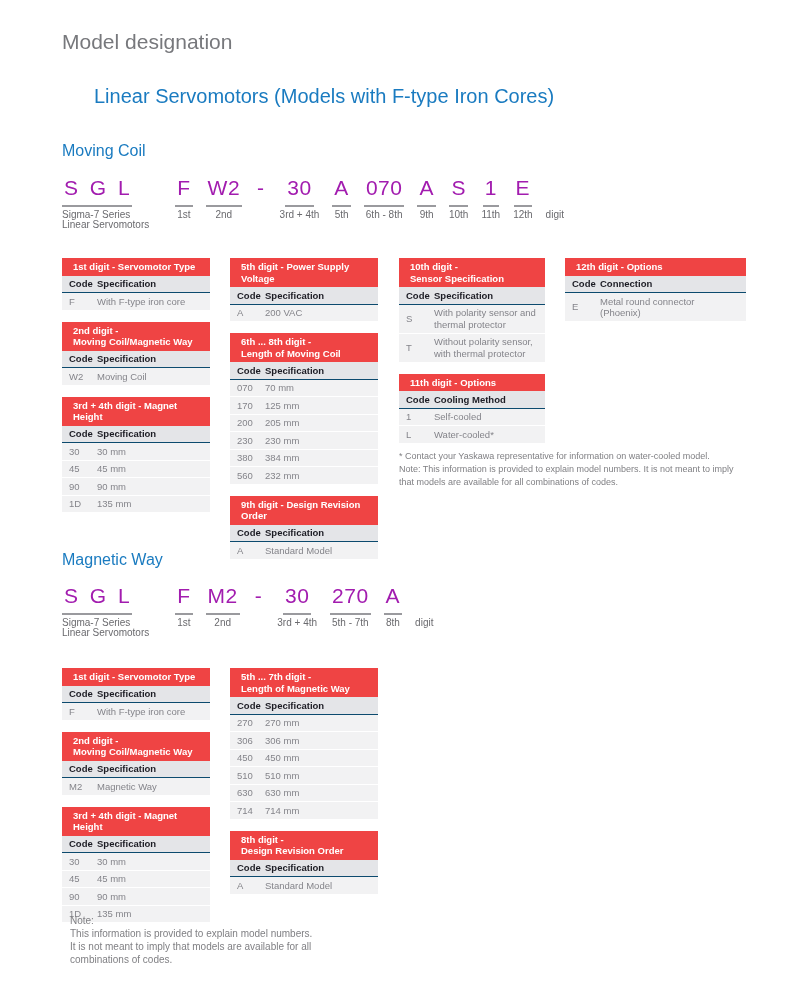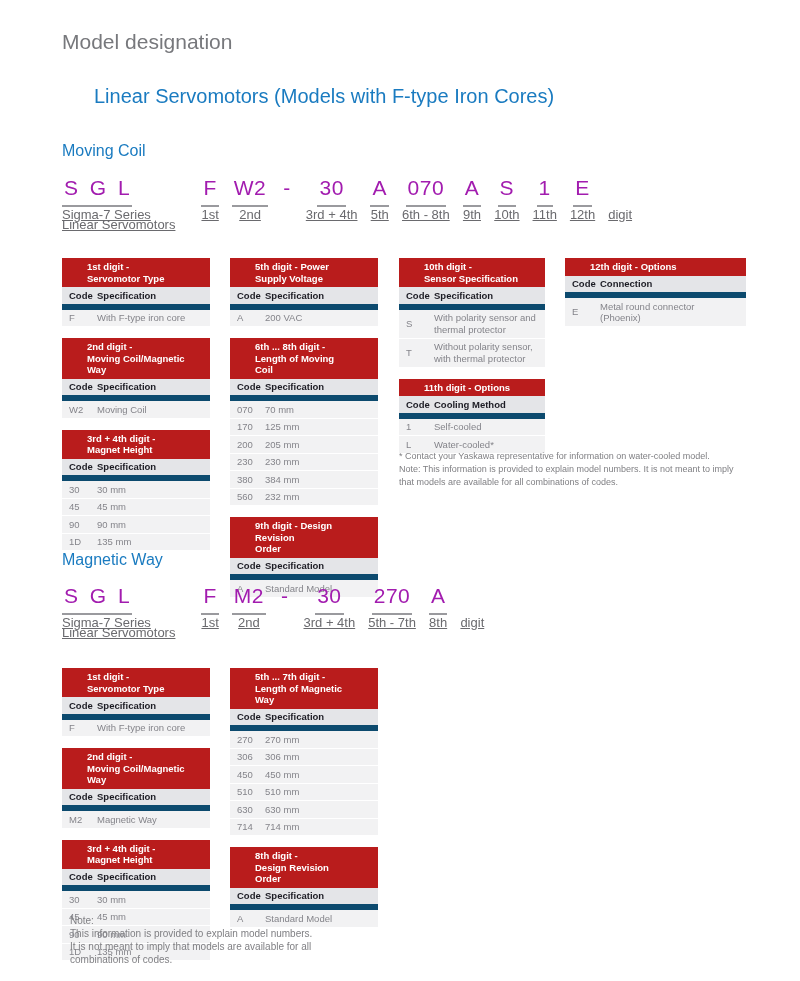--- a/index.html
+++ b/index.html
@@ -13,31 +13,31 @@
   .h-blue   { font-size:16px; font-weight:normal; color:#1a7bc0; }
 
   
   .seg-row { display:flex; align-items:flex-start; }
   .seg { display:flex; flex-direction:column; align-items:center; margin-right:13px; }
   .seg.series { align-items:flex-start; margin-right:26px; }
   .seg-code { font-size:21px; line-height:24px; color:#a21caf; letter-spacing:.5px;
               word-spacing:5px; padding:0 2px 5px 2px; min-height:31px;
               border-bottom:2px solid #9a9a9e; white-space:pre; }
   .seg.noline .seg-code { border-bottom-color:transparent; }
-  .seg-label { margin-top:3px; font-size:13px; line-height:10px; color:#6a6a6e;
-               white-space:pre-line; text-align:center;text-decoration:underline; }
+  .seg-label { margin-top:3px; font-size:10px; line-height:10px; color:#6a6a6e;
+               white-space:pre-line; text-align:center; }
   .seg.series .seg-label { text-align:left; }
 
   
   .dtable { margin-bottom:12px; }
-  .dt-title { background:#b91c1c; color:#ffffff; font-weight:bold; font-size:9.5px;
-              line-height:11.5px; padding:3px 25px; white-space:pre-line; }
+  .dt-title { background:#ef4444; color:#ffffff; font-weight:bold; font-size:9.5px;
+              line-height:11.5px; padding:3px 11px; white-space:pre-line; }
   .dt-subhead { display:flex; background:#e4e5e8; color:#1c1c24; font-weight:bold;
                 font-size:9.5px; line-height:11.5px; padding:2.5px 0;
-                border-bottom:6px solid #0c4a6e; }
+                border-bottom:1px solid #0c4a6e; }
   .dt-row { display:flex; align-items:center; background:#f2f2f3; color:#84848a;
             font-size:9.5px; line-height:11.5px; padding:2.5px 0; }
   .dt-row + .dt-row { border-top:1px solid #ffffff; }
   .dt-code { flex:0 0 35px; padding-left:7px; }
   .dt-spec { flex:1; padding-right:6px; white-space:pre-line; }
 
   
   .fineprint { font-size:9px; line-height:13px; color:#808084; white-space:pre-line; }
   .note-flex { display:flex; font-size:10px; line-height:13px; color:#808084;flex-direction:column; }
   .note-label { margin-right:4px; }

